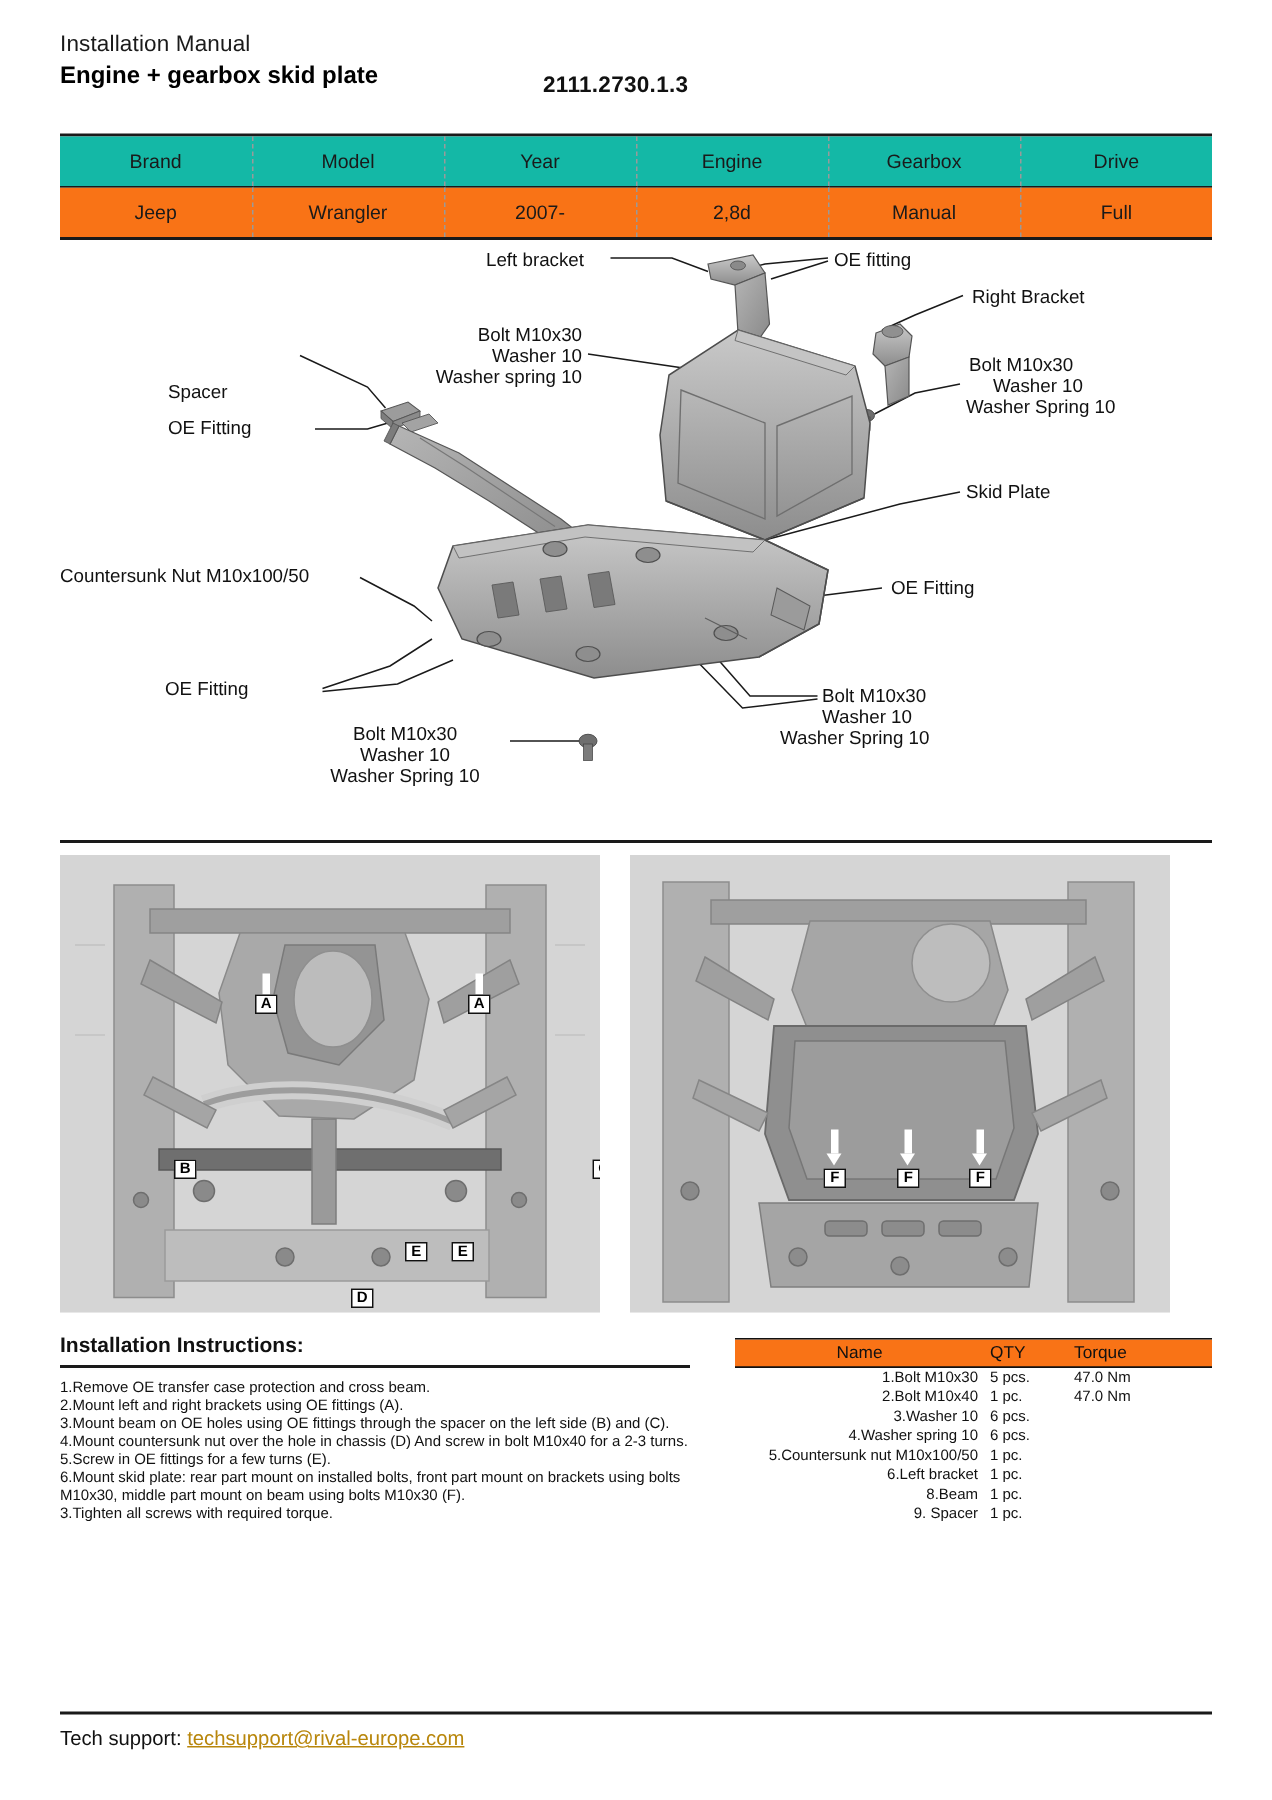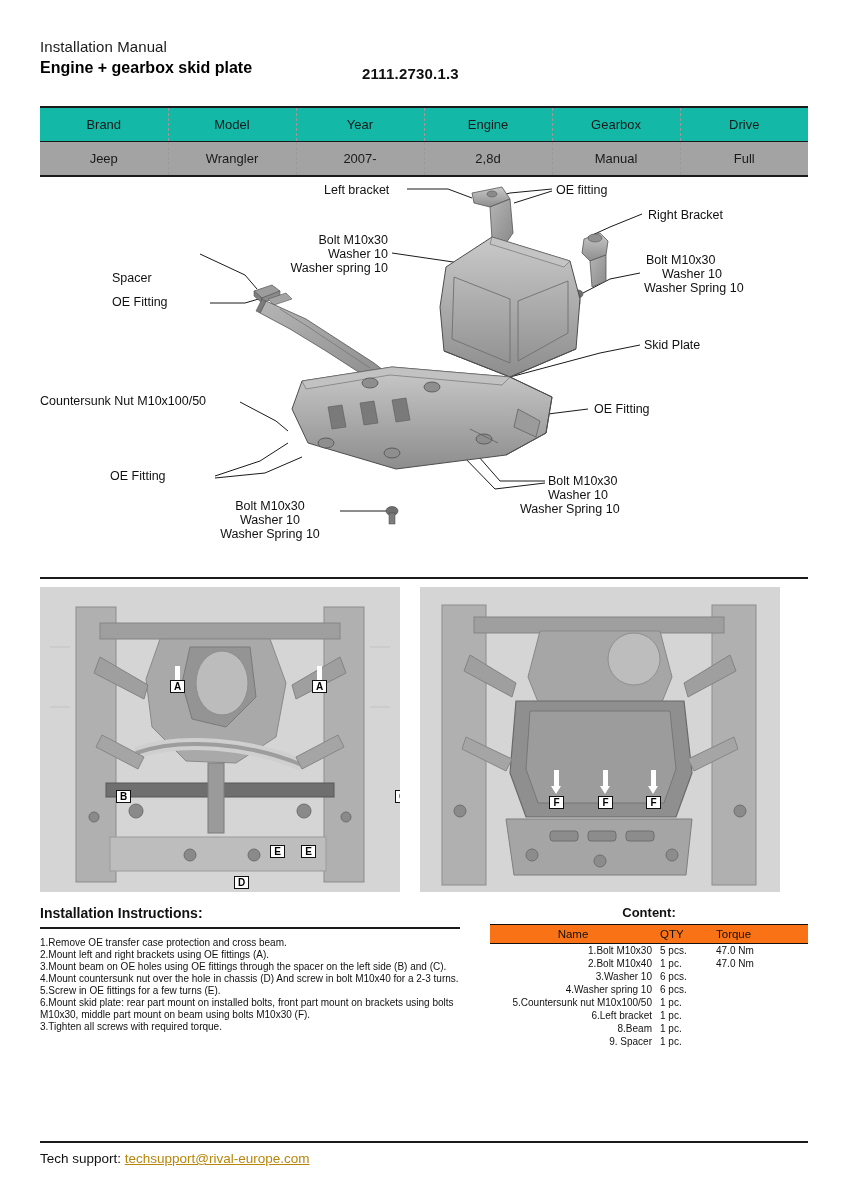--- a/index.html
+++ b/index.html
@@ -10,21 +10,21 @@
     background: #ffffff;
     font-family: "Liberation Sans", sans-serif;
     color: #111111;
     position: relative;
     overflow: hidden;
   }
   .page {
     position: relative;
     width: 848px;
     height: 1200px;
-    padding: 38px 40px 0 40px;
+    padding: 21px 40px 0 40px;
   }
 
   
   .header { position: relative; height: 58px; }
   .hdr-title {
     font-size: 15px;
     color: #1a1a1a;
     letter-spacing: .1px;
   }
   .hdr-sub {
@@ -54,21 +54,21 @@
     text-align: center;
     font-size: 13px;
     font-weight: normal;
     padding: 9px 2px;
     border-left: 1px dashed #9a9a9a;
     color: #1a1a1a;
   }
   table.spec th:first-child, table.spec td:first-child { border-left: none; }
   table.spec thead tr { background: #14b8a6; }
   table.spec thead th { border-bottom: 1px solid #1a1a1a; }
-  table.spec tbody td { background: #a3a3a3; }
+  table.spec tbody td { background: #f97316; }
 
   
   .diagram {
     position: relative;
     height: 390px;
     margin-top: 4px;
   }
   .diagram svg { position: absolute; left: 0; top: 0; }
   .lbl {
     position: absolute;
@@ -482,21 +482,20 @@
         <div>2.Mount left and right brackets using OE fittings (A).</div>
         <div>3.Mount beam on OE holes using OE fittings through the spacer on the left side (B) and (C).</div>
         <div>4.Mount countersunk nut over the hole in chassis (D) And screw in bolt  M10x40 for a 2-3 turns.</div>
         <div>5.Screw in OE fittings for a few turns (E).</div>
         <div>6.Mount skid plate: rear part mount on installed bolts, front part mount on brackets using bolts M10x30, middle part mount on beam using bolts M10x30 (F).</div>
         <div>3.Tighten all screws with required torque.</div>
       </div>
     </div>
 
     <div class="content-box">
-      <div class="content-title">Content:</div>
       <table class="content">
         <colgroup>
           <col style="width:166px">
           <col style="width:56px">
           <col style="width:96px">
         </colgroup>
         <thead>
           <tr>
             <th class="name">Name</th>
             <th class="cdash">QTY</th>

